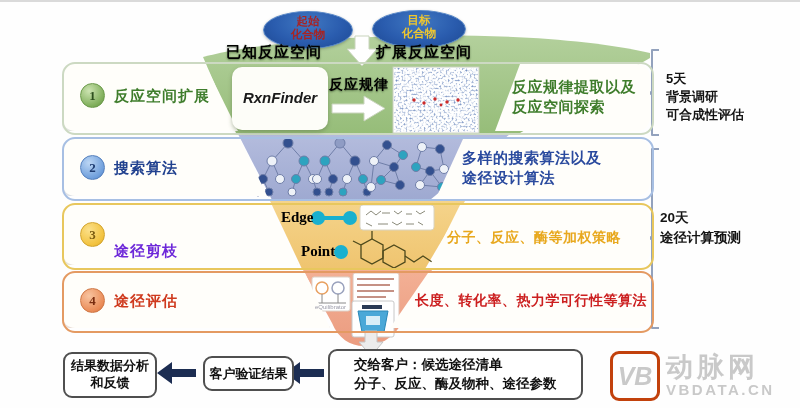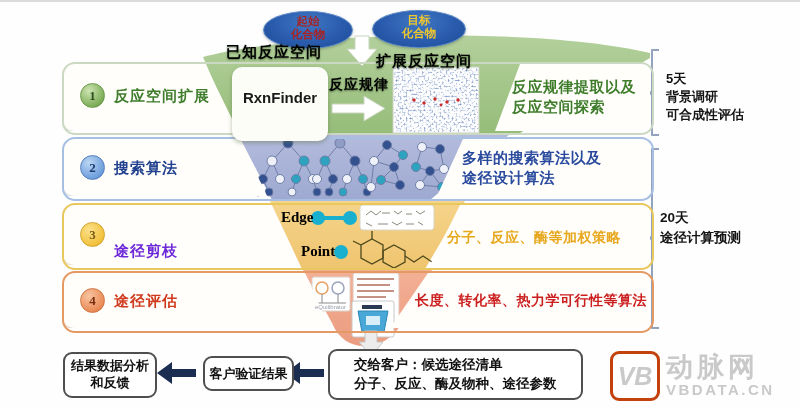--- a/index.html
+++ b/index.html
@@ -214,23 +214,23 @@
 
   <div class="ellipse" style="left:263px;top:11px;width:88px;height:33px;padding-top:3px;">
     <span class="ln" style="color:#a82424;">起始</span>
     <span class="ln" style="color:#a82424;">化合物</span>
   </div>
   <div class="ellipse" style="left:372px;top:10px;width:92px;height:33px;padding-top:3px;">
     <span class="ln" style="color:#eec62f;">目标</span>
     <span class="ln" style="color:#eec62f;">化合物</span>
   </div>
   <div class="whitetxt" style="left:226px;top:43px;">已知反应空间</div>
-  <div class="whitetxt" style="left:376px;top:52px;">扩展反应空间</div>
-
-  <div class="rxnbox" style="left:232px;top:67px;width:96px;height:74px;line-height:62px;">
+  <div class="whitetxt" style="left:376px;top:43px;">扩展反应空间</div>
+
+  <div class="rxnbox" style="left:232px;top:67px;width:96px;height:63px;line-height:62px;font-style:italic;">
     <span>RxnFinder</span>
   </div>
   <div class="whitetxt" style="left:328px;top:76px;width:62px;text-align:center;font-size:14px;">反应规律</div>
 
   <div class="numcirc n1" style="left:80px;top:83px;">1</div>
   <div class="steplabel" style="left:114px;top:87px;color:#3f7d2c;">反应空间扩展</div>
   <div class="numcirc n2" style="left:80px;top:155px;">2</div>
   <div class="steplabel" style="left:114px;top:159px;color:#21418f;">搜索算法</div>
   <div class="numcirc n3" style="left:80px;top:222px;">3</div>
   <div class="steplabel" style="left:114px;top:242px;color:#6d28d9;">途径剪枝</div>

